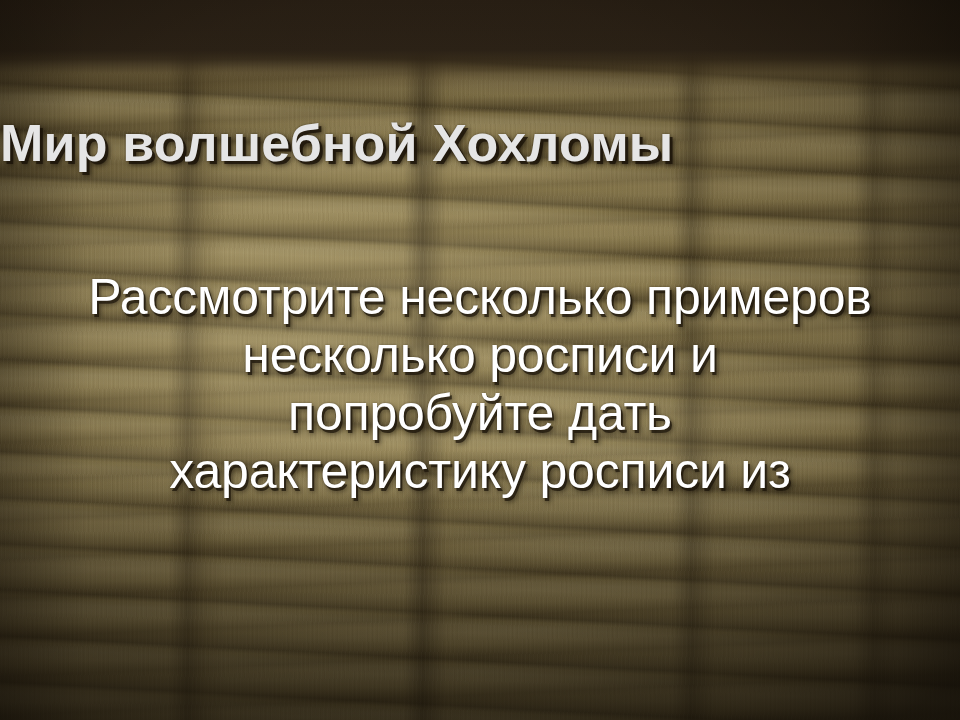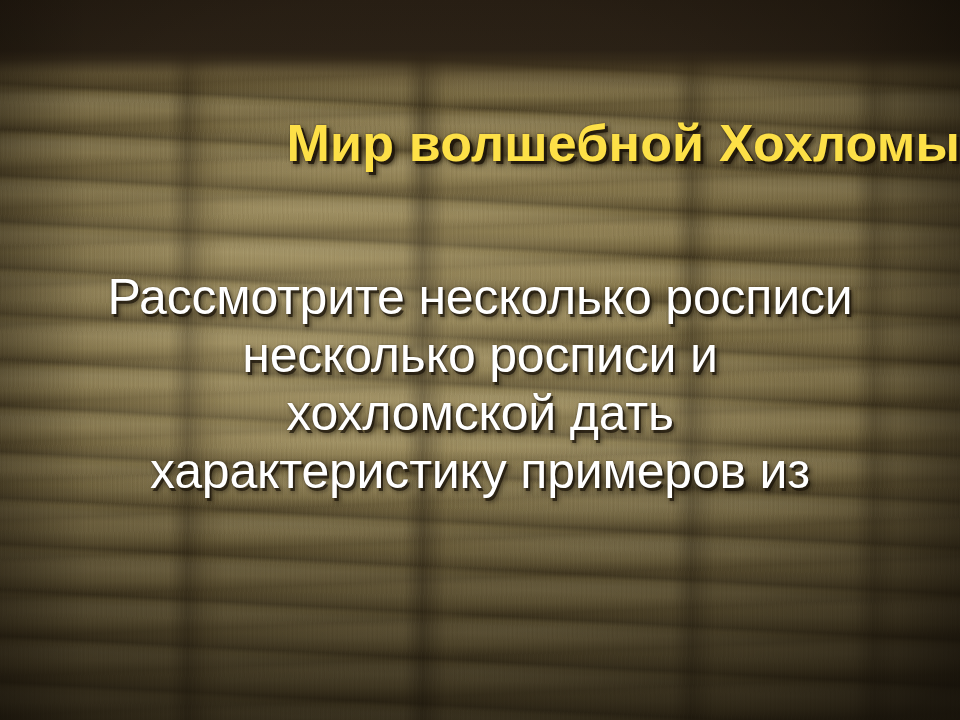--- a/index.html
+++ b/index.html
@@ -169,22 +169,22 @@
     position: absolute;
     inset: 0;
     z-index: 5;
   }
 
   .title {
     position: absolute;
     top: 113px;
     left: 0;
     width: 960px;
-    text-align: right;
-    color: #fde047;
+    text-align: left;
+    color: #e5e5e5;
     font-size: 52px;
     font-weight: bold;
     line-height: 60px;
     letter-spacing: 0.2px;
     text-shadow:
       3px 3px 0px rgba(26,18,8,0.78),
       4px 4px 5px rgba(20,14,6,0.70),
       0 0 2px rgba(30,22,10,0.55);
     white-space: nowrap;
   }
@@ -225,20 +225,20 @@
     <div class="bg-light"></div>
     <div class="bg-topband"></div>
     <div class="bg-vignette"></div>
   </div>
 
   <div class="content">
 
     <div class="title">Мир волшебной Хохломы</div>
 
     <div class="body-text">
-      <span class="line">Рассмотрите несколько росписи</span>
+      <span class="line">Рассмотрите несколько примеров</span>
       <span class="line">несколько росписи и</span>
-      <span class="line">хохломской дать</span>
-      <span class="line">характеристику примеров из</span>
+      <span class="line">попробуйте дать</span>
+      <span class="line">характеристику росписи из</span>
     </div>
 
   </div>
 </div>
 
 </body></html>

